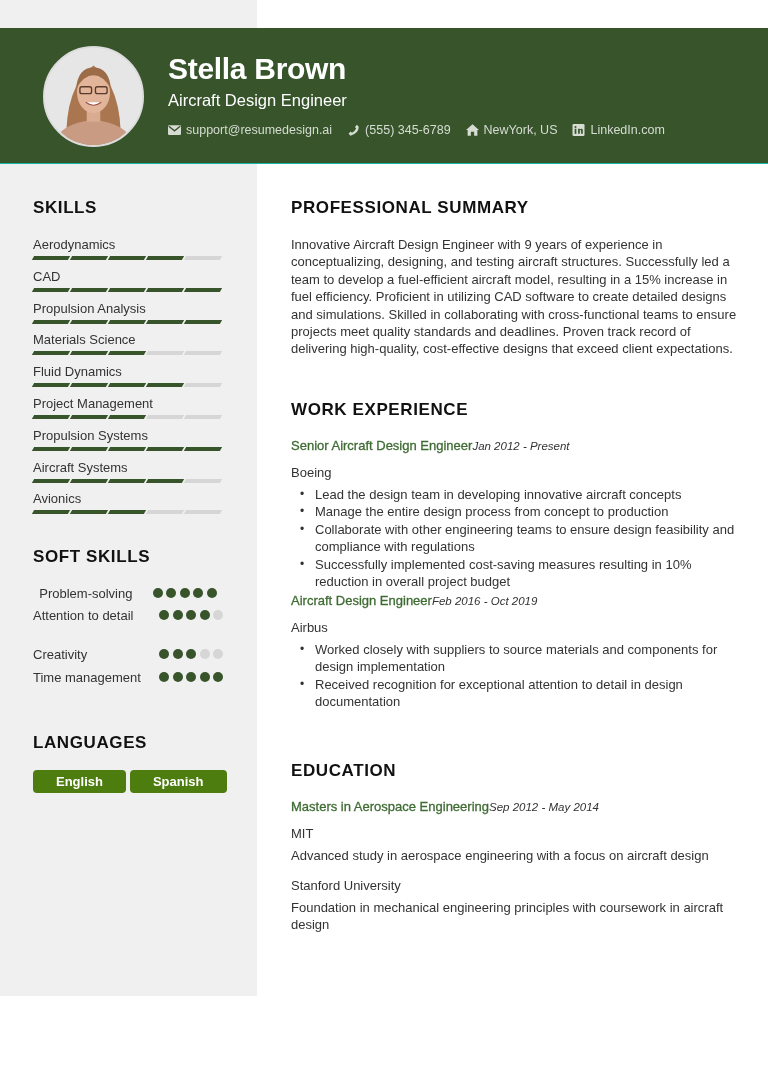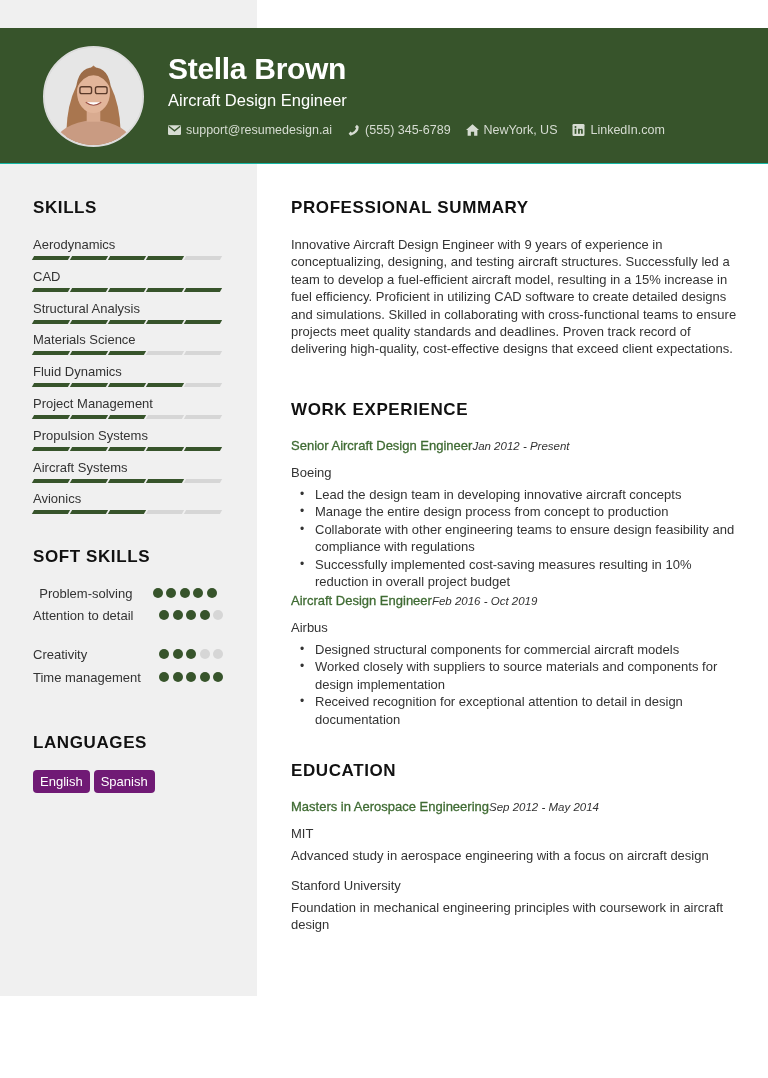--- a/index.html
+++ b/index.html
@@ -24,21 +24,21 @@
   .bar { width: 36px; height: 4px; margin-right: 2px; transform: skewX(-30deg); background: #d6d6d6; }
   .bar.on { background: #37542b; }
 
   .soft { position: absolute; left: 33px; width: 190px; display: flex; justify-content: space-between; }
   .soft-label { font-size: 13px; color: #333333; width: 110px; line-height: 17px; }
   .dots { display: flex; margin-top: 3px; }
   .dot { width: 10px; height: 10px; border-radius: 50%; background: #d6d6d6; margin-left: 3.5px; }
   .dot.on { background: #37542b; }
 
   .langs { position: absolute; left: 33px; top: 770px; display: flex; }
-  .lang { background: #701a75; color: #ffffff; font-size: 13px; padding: 3px 7px; border-radius: 4px; margin-right: 4px; height: 23px; line-height: 17px; }
+  .lang { background: #4d7c0f; color: #ffffff; font-size: 13px; padding: 3px 23px; border-radius: 4px; margin-right: 4px; height: 23px; line-height: 17px; font-weight: bold; }
 
   .main-h { position: absolute; left: 291px; font-size: 17px; font-weight: bold; color: #111111; letter-spacing: 0.6px; }
   .para { position: absolute; left: 291px; width: 450px; font-size: 13px; line-height: 17.4px; color: #333333; }
   .entry { position: absolute; left: 291px; width: 444px; }
   .entry-top { display: flex; align-items: baseline; }
   .role { font-size: 13px; font-weight: bold; color: #3f6b33; font-weight: normal; -webkit-text-stroke: 0.3px #3f6b33; }
   .date { font-size: 11.5px; font-style: italic; color: #333333; }
   .org { font-size: 13px; color: #333333; margin-top: 12px; }
   ul.bul { list-style: none; margin-top: 6px; }
   ul.bul li { position: relative; padding-left: 24px; font-size: 13px; line-height: 17.4px; color: #333333; }
@@ -122,21 +122,21 @@
       <div class="skill-label">CAD</div>
       <div class="bars">
         <span class="bar on"></span>
         <span class="bar on"></span>
         <span class="bar on"></span>
         <span class="bar on"></span>
         <span class="bar on"></span>
       </div>
     </div>
     <div class="skill" style="top: 300.6px;">
-      <div class="skill-label">Structural Analysis</div>
+      <div class="skill-label">Propulsion Analysis</div>
       <div class="bars">
         <span class="bar on"></span>
         <span class="bar on"></span>
         <span class="bar on"></span>
         <span class="bar on"></span>
         <span class="bar on"></span>
       </div>
     </div>
     <div class="skill" style="top: 332.4px;">
       <div class="skill-label">Materials Science</div>
@@ -269,21 +269,20 @@
   </ul>
 </div>
 
 <div class="entry" style="top:593px;">
   <div class="entry-top">
     <span class="role">Aircraft Design Engineer</span>
     <span class="date">Feb 2016 - Oct 2019</span>
   </div>
   <div class="org">Airbus</div>
   <ul class="bul">
-    <li>Designed structural components for commercial aircraft models</li>
     <li>Worked closely with suppliers to source materials and components for design implementation</li>
     <li>Received recognition for exceptional attention to detail in design documentation</li>
   </ul>
 </div>
 
 <div class="main-h" style="top:761px;">EDUCATION</div>
 
 <div class="entry" style="top:799px;">
   <div class="entry-top">
     <span class="role">Masters in Aerospace Engineering</span>

